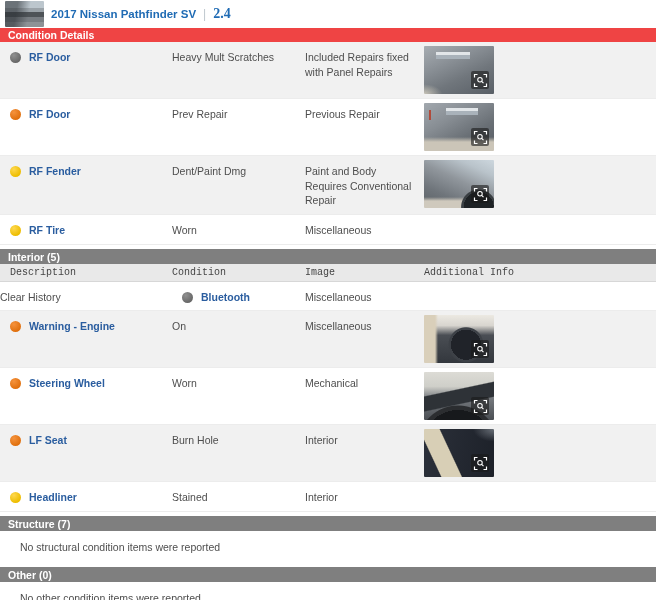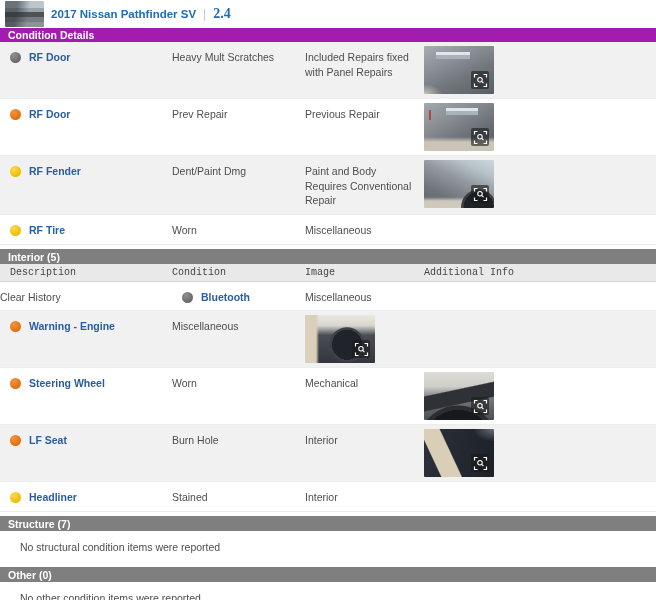--- a/index.html
+++ b/index.html
@@ -12,21 +12,21 @@
     background:
       linear-gradient(100deg, rgba(40,45,50,.55) 30%, rgba(40,45,50,0) 60%),
       linear-gradient(#bcc6cd 0 7px, #9aa2a8 7px 11px, #4e5357 11px 16px, #787d82 16px 21px, #8d9296 21px 100%);
   }
   .veh-title-wrap { display:flex; align-items:center; margin-left:7px; }
   .veh-title { color:#1f6bb4; font-size:11.5px; font-weight:bold; }
   .veh-sep { color:#bfc7ce; margin:0 7px; font-size:12px; }
   .veh-rating { color:#1f6bb4; font-size:14px; font-weight:bold;font-family:Liberation Serif, serif; }
 
   
-  .bar-navy { height:14px; line-height:14px; background:#a21caf; color:#fff;
+  .bar-navy { height:14px; line-height:14px; background:#ef4444; color:#fff;
     font-size:10.5px; font-weight:bold; padding-left:8px; }
   .bar-gray { height:15px; line-height:16px; background:#7f7f7f; color:#fff;
     font-size:10.5px; font-weight:bold; padding-left:8px; }
 
   
   .row, .colhead { display:grid; grid-template-columns:172px 133px 119px 140px 1fr; align-items:start; }
   .colhead { background:#e9e9e9; border-bottom:1px solid #d7d7d7; }
   .colhead .hcell { font-size:10px; color:#454545; padding:3px 6px 3px 0;font-family:Liberation Mono, monospace; }
   .colhead .hcell:first-child { padding-left:10px; }
   .row { border-bottom:1px solid #ececec; }
@@ -181,20 +181,21 @@
   <div class="cell">Miscellaneous</div>
   <div class="cell img-cell"></div>
   <div class="cell"></div>
 </div>
 
 <div class="row alt">
   <div class="cell desc">
     <span class="bullet sev-orange"></span>
     <a class="desc-link">Warning - Engine</a>
   </div>
+  <div class="cell">On</div>
   <div class="cell">Miscellaneous</div>
   <div class="cell img-cell">
     <div class="thumb t-gauge">
       <span class="zoom-badge">
         <svg viewBox="0 0 20 20" width="15" height="15">
             <path d="M2 6V2h4 M14 2h4v4 M18 14v4h-4 M6 18H2v-4" fill="none" stroke="#fff" stroke-width="1.6"></path>
             <circle cx="9.3" cy="9" r="3" fill="none" stroke="#fff" stroke-width="1.4"></circle>
             <path d="M11.5 11.2 14 13.6" stroke="#fff" stroke-width="1.5"></path>
           </svg>
       </span>

